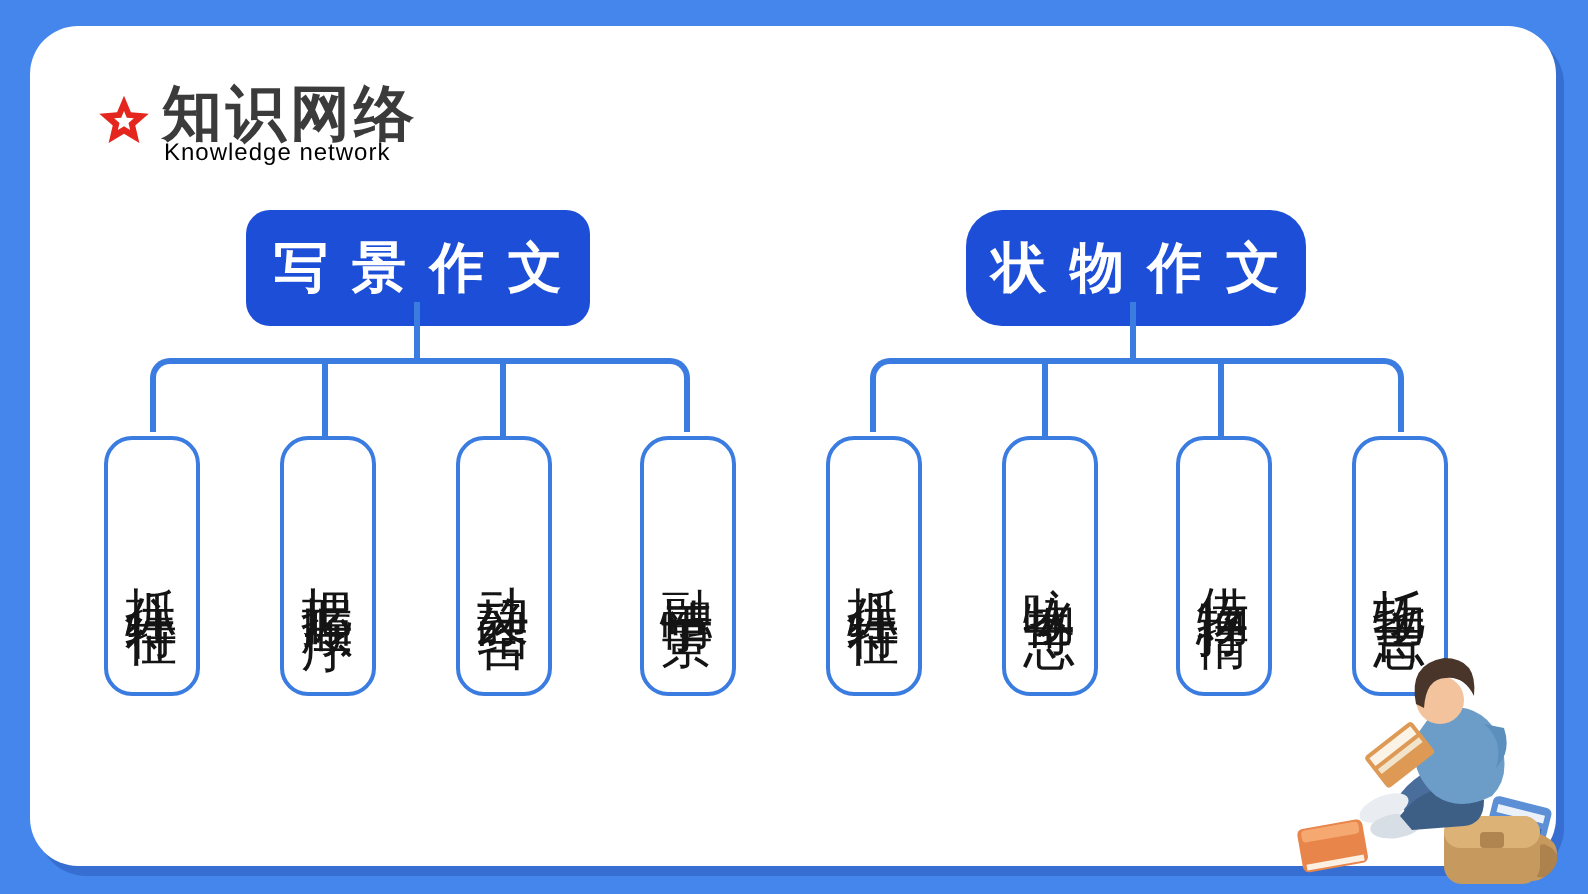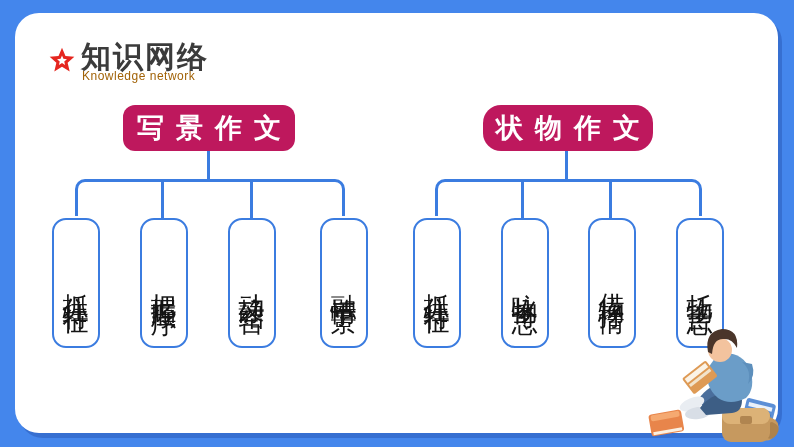--- a/index.html
+++ b/index.html
@@ -20,26 +20,26 @@
   
   .header { position:absolute; left:34px; top:24px; }
   .star { position:absolute; left:0; top:10px; width:26px; height:26px; }
   .title {
     position:absolute; left:32px; top:0; width:300px;
     font-size:30px; font-weight:bold; color:#3B3B3B; letter-spacing:2px;
     white-space:nowrap;
   }
   .subtitle {
     position:absolute; left:33px; top:32px; width:300px;
-    font-size:12px; color:#a16207; letter-spacing:0.5px; white-space:nowrap;
+    font-size:12px; color:#000000; letter-spacing:0.5px; white-space:nowrap;
   }
   
   .root-node {
-    position:absolute; top:105px; height:46px;
-    background:#be185d; border-radius:12px;
+    position:absolute; top:105px; height:58px;
+    background:#1d4ed8; border-radius:12px;
     display:flex; align-items:center; justify-content:center;
   }
   .root-node.left  { left:123px; width:172px; }
   .root-node.right { left:483px; width:170px;border-radius:18px; }
   .root-label {
     color:#FFFFFF; font-size:27px; font-weight:bold;
     letter-spacing:12px; padding-left:12px; white-space:nowrap; line-height:1;
   }
   
   .stem { position:absolute; top:151px; width:3px; height:29px; background:#3B7CE0; }

